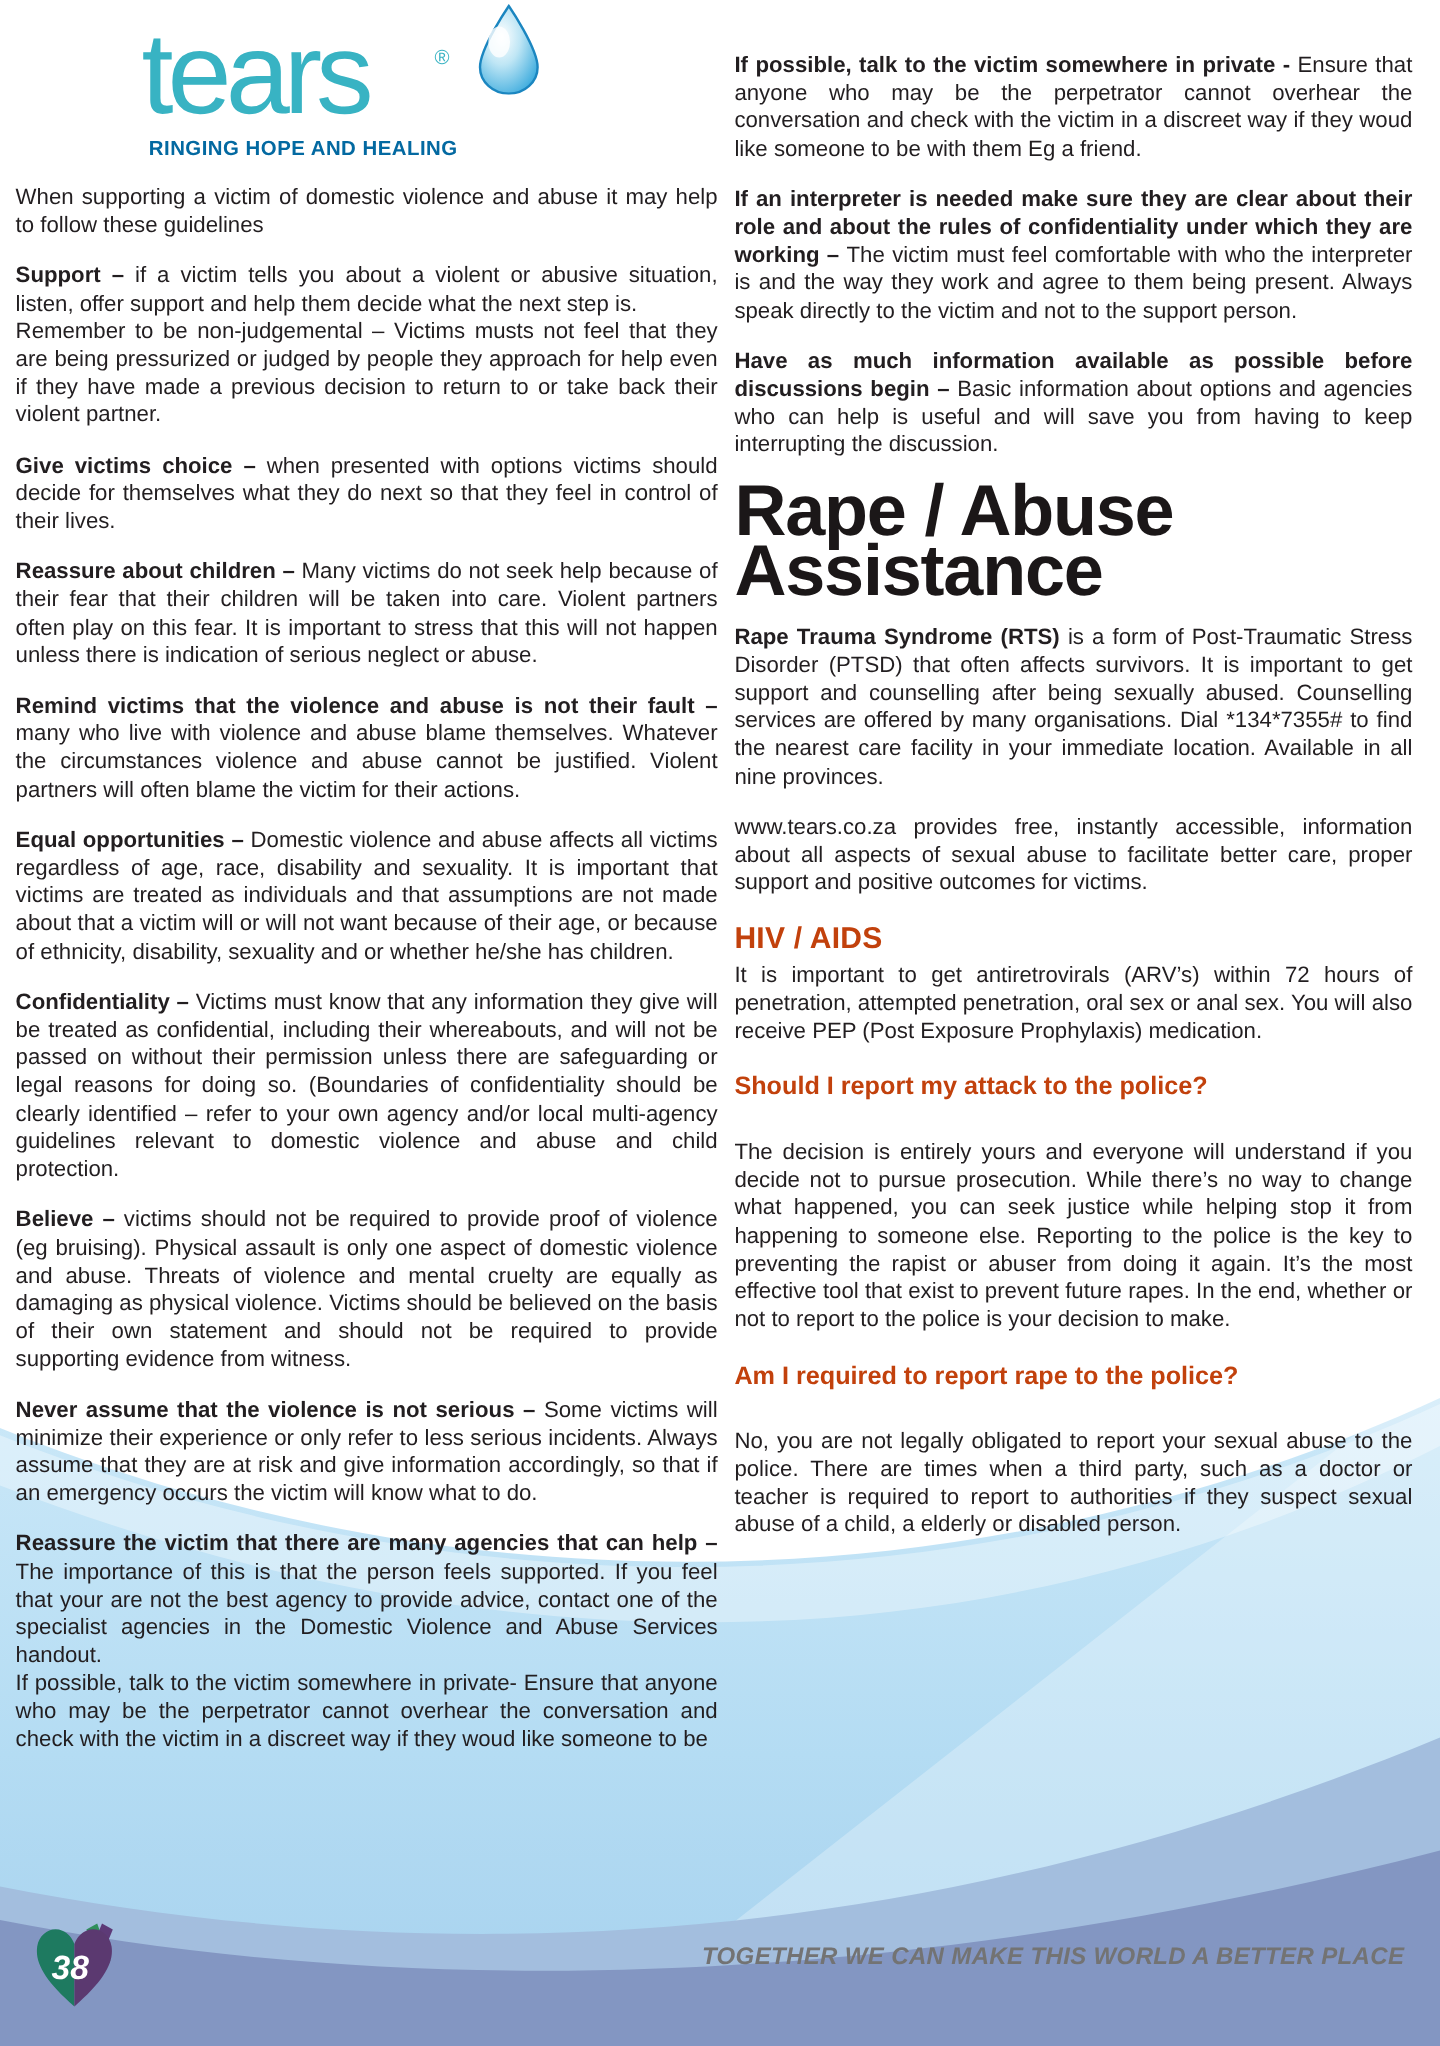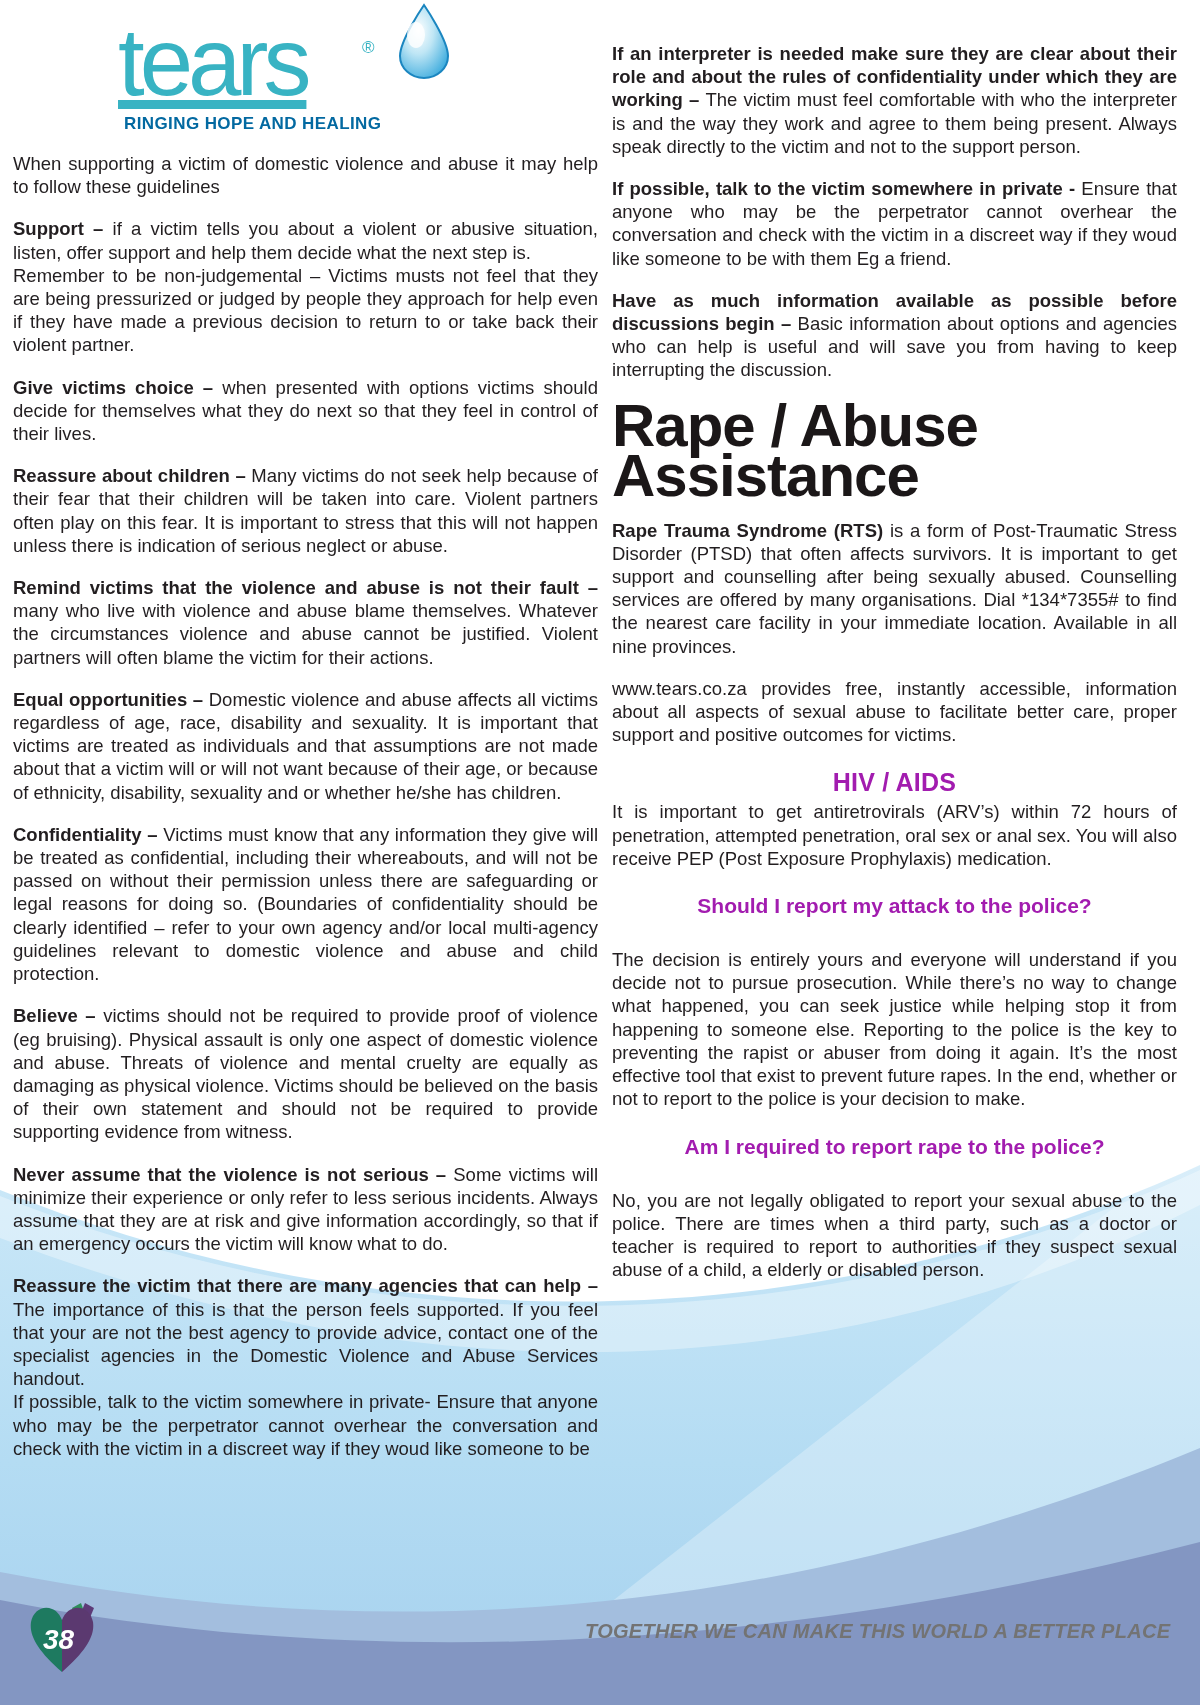--- a/index.html
+++ b/index.html
@@ -8,21 +8,21 @@
     background:#ffffff;overflow:hidden;
     font-family:"Liberation Sans",sans-serif;color:#221e20;
   }
   .bg{position:absolute;left:0;top:0;width:1200px;height:1705px;}
 
   
   .logo-wrap{position:absolute;left:110px;top:0;width:370px;height:145px;}
   .logo-word{
     position:absolute;left:8px;top:14px;
     font-size:96px;line-height:96px;letter-spacing:-5px;
-    color:#38b3c3;font-weight:400;text-decoration:underline;
+    color:#38b3c3;font-weight:400;
   }
   .logo-reg{
     position:absolute;left:252px;top:38px;
     font-size:17px;color:#38b3c3;font-weight:400;letter-spacing:0;
   }
   .logo-drop{position:absolute;left:283px;top:3px;width:62px;height:76px;}
   .logo-tagline{
     position:absolute;left:14px;top:114px;width:262px;
     font-size:17px;font-weight:700;letter-spacing:.4px;color:#0369a1;
     white-space:nowrap;
@@ -33,21 +33,21 @@
   .col-left{left:13px;top:152px;width:585px;font-size:18.5px;line-height:23.2px;}
   .col-right{left:612px;top:42px;width:565px;font-size:18.5px;line-height:23.2px;}
   .col p{margin:0 0 19px 0;}
   .col p.tight{margin-bottom:0;}
   .col b{font-weight:700;}
   .intro-heading{font-weight:700;}
   h2.main-heading{
     margin:12px 0 18px 0;font-size:60px;line-height:50px;
     font-weight:700;letter-spacing:-1px;text-align:left;color:#1b1718;
   }
-  h3{font-weight:700;text-align:center;color:#a21caf;}
+  h3{font-weight:700;text-align:left;color:#c2410c;}
   h3.hiv-heading{margin:22px 0 4px 0;font-size:25px;line-height:28px;letter-spacing:.2px;}
   h3.question-heading{margin:24px 0 30px 0;font-size:21px;line-height:24px;}
 
   
   .slogan{
     position:absolute;left:585px;top:1620px;width:495px;
     font-size:20px;font-weight:800;font-style:italic;
     color:#737373;text-align:center;letter-spacing:.3px;white-space:nowrap;
   }
   .heart-badge{position:absolute;left:26px;top:1598px;width:76px;height:84px;}
@@ -125,24 +125,24 @@
     <p class="tight">
       <b>Reassure the victim that there are many agencies that can help – </b><span>The importance of this is that the person feels supported. If you feel that your are not the best agency to provide advice, contact one of the specialist agencies in the Domestic Violence and Abuse Services handout.</span>
     </p>
     <p class="tight">
       <b></b><span>If possible, talk to the victim somewhere in private- Ensure that anyone who may be the perpetrator cannot overhear the conversation and check with the victim in a discreet way if they woud like someone to be</span>
     </p>
   </div>
 
   <div class="col col-right">
     <p>
-      <b>If an interpreter is needed make sure they are clear about their role and about the rules of confidentiality under which they are working – </b><span>The victim must feel comfortable with who the interpreter is and the way they work and agree to them being present. Always speak directly to the victim and not to the support person.</span>
+      <b>If possible, talk to the victim somewhere in private - </b><span>Ensure that anyone who may be the perpetrator cannot overhear the conversation and check with the victim in a discreet way if they woud like someone to be with them Eg a friend.</span>
     </p>
     <p>
-      <b>If possible, talk to the victim somewhere in private - </b><span>Ensure that anyone who may be the perpetrator cannot overhear the conversation and check with the victim in a discreet way if they woud like someone to be with them Eg a friend.</span>
+      <b>If an interpreter is needed make sure they are clear about their role and about the rules of confidentiality under which they are working – </b><span>The victim must feel comfortable with who the interpreter is and the way they work and agree to them being present. Always speak directly to the victim and not to the support person.</span>
     </p>
     <p>
       <b>Have as much information available as possible before discussions begin – </b><span>Basic information about options and agencies who can help is useful and will save you from having to keep interrupting the discussion.</span>
     </p>
 
     <h2 class="main-heading">Rape / Abuse Assistance</h2>
 
     <p>
       <b>Rape Trauma Syndrome (RTS) </b><span>is a form of Post-Traumatic Stress Disorder (PTSD) that often affects survivors. It is important to get support and counselling after being sexually abused. Counselling services are offered by many organisations. Dial *134*7355# to find the nearest care facility in your immediate location. Available in all nine provinces.</span>
     </p>

